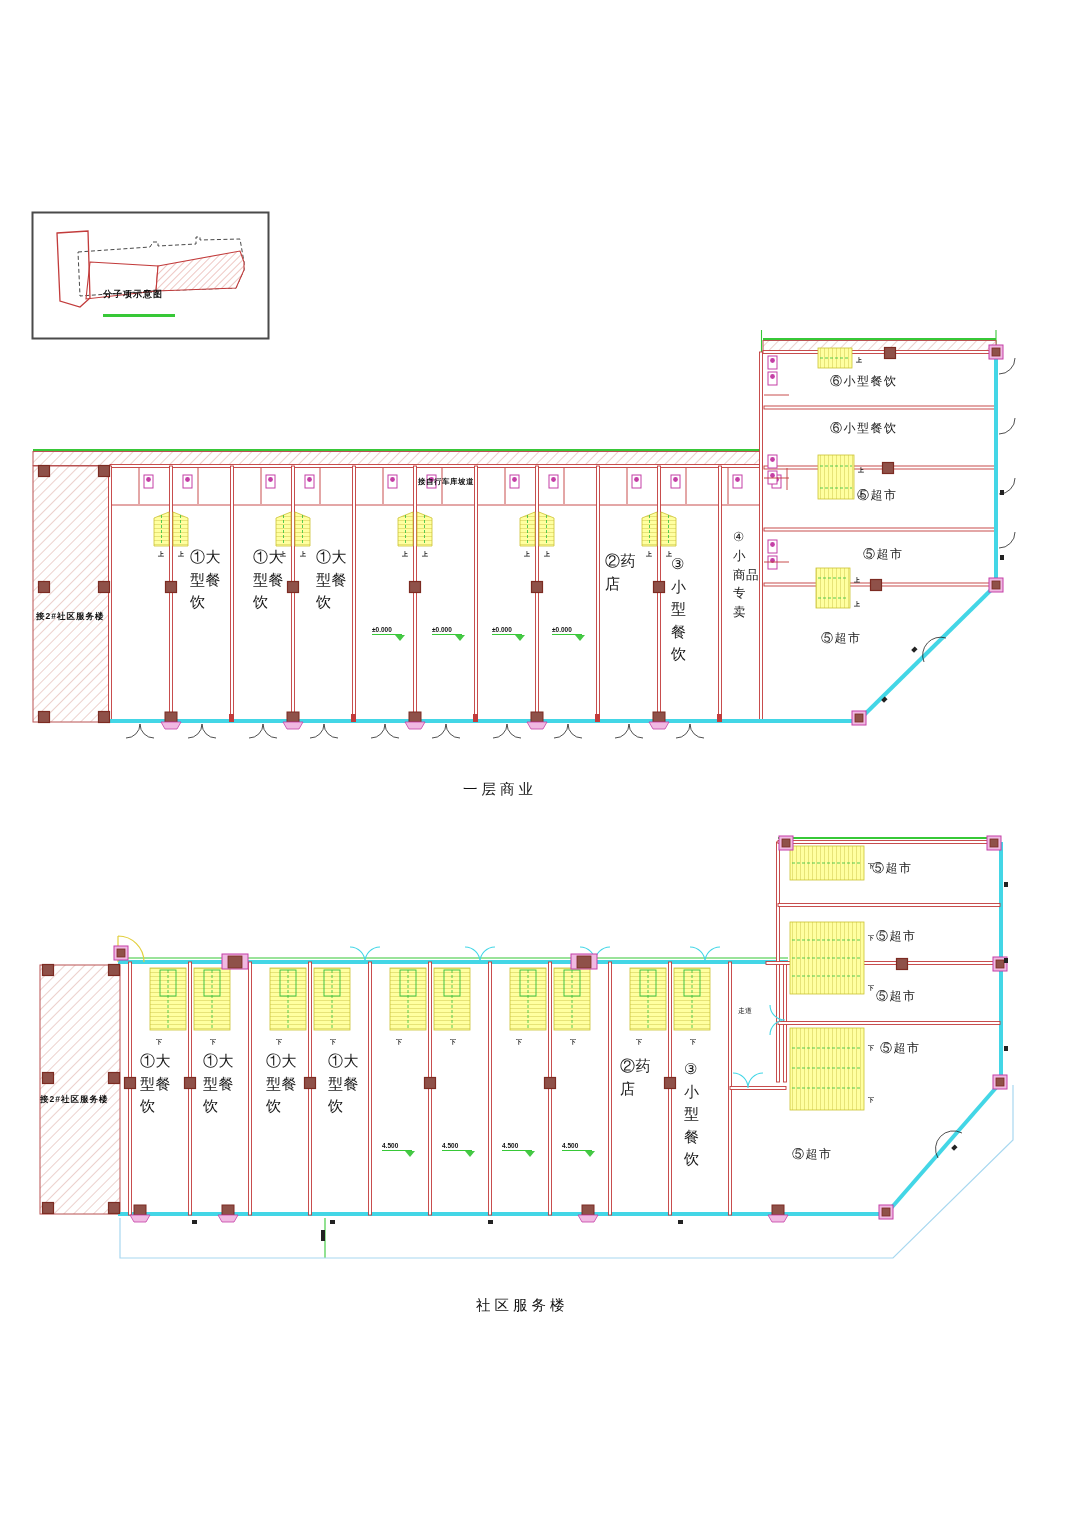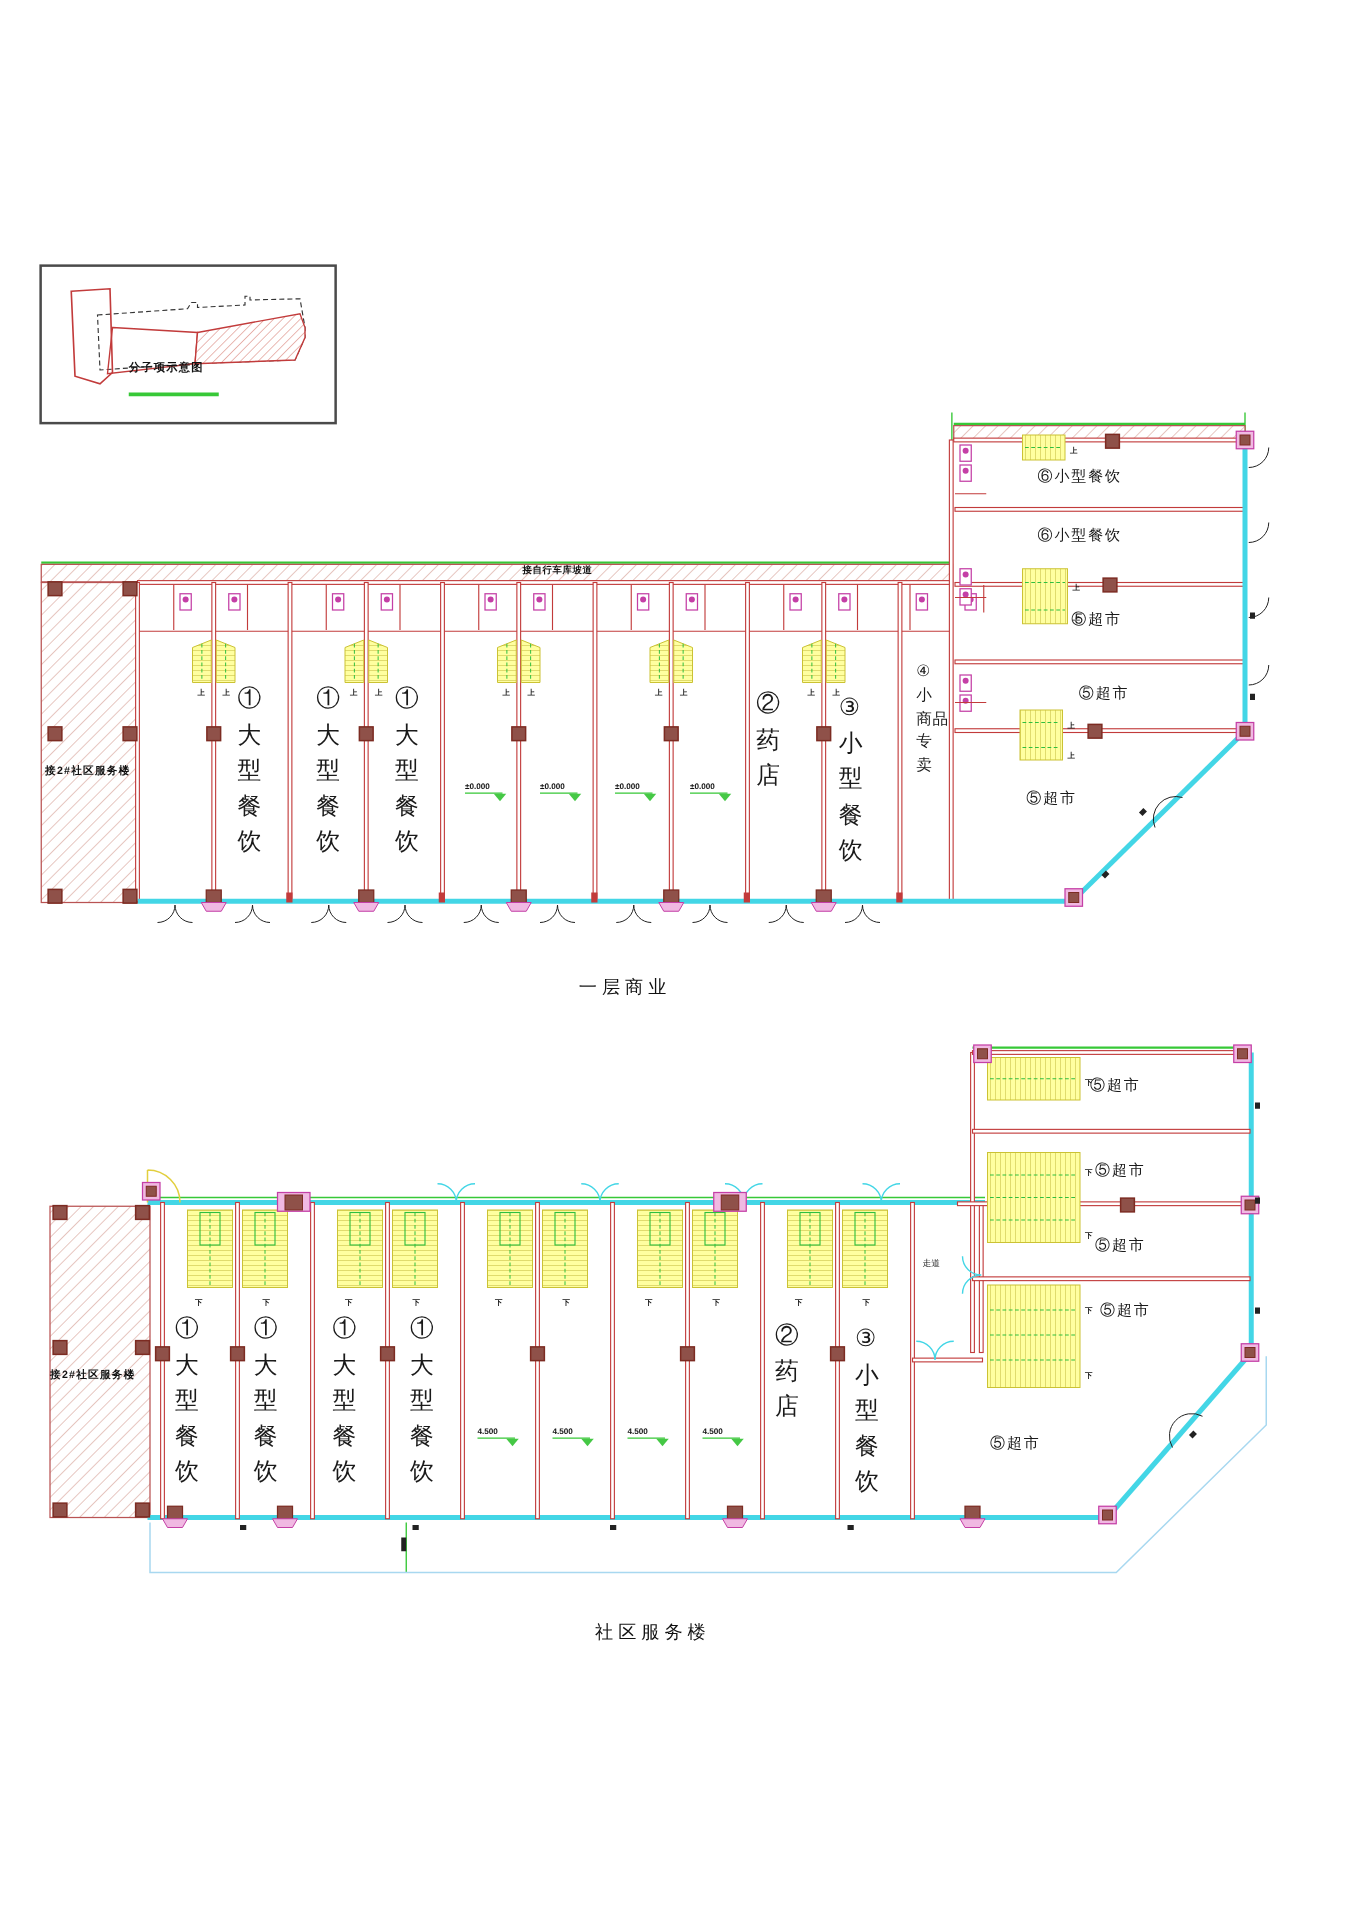--- a/index.html
+++ b/index.html
@@ -1,22 +1,22 @@
 <!DOCTYPE html>
 <html><head>
 <meta charset="utf-8">
 <style>
   html,body{margin:0;padding:0;background:#ffffff;}
   #canvas{position:relative;width:1080px;height:1526px;background:#fff;overflow:hidden;
           font-family:"Liberation Sans",sans-serif;}
   #plan-svg{position:absolute;left:0;top:0;}
-  .lbl{position:absolute;color:#1a1a1a;white-space:pre-line;font-size:19px;line-height:1.5;letter-spacing:.5px;}
+  .lbl{position:absolute;color:#1a1a1a;white-space:pre-line;font-size:15px;line-height:1.5;letter-spacing:.5px;}
   .lbl-h{position:absolute;color:#1a1a1a;white-space:nowrap;font-size:12px;letter-spacing:1.5px;}
   .lbl-title{position:absolute;color:#111;white-space:nowrap;font-size:14.5px;letter-spacing:4px;text-align:center;}
-  .lbl-t{position:absolute;color:#111;white-space:nowrap;font-size:7.5px;font-weight:bold;letter-spacing:.5px;}
+  .lbl-t{position:absolute;color:#111;white-space:nowrap;font-size:7.5px;font-weight:bold;letter-spacing:.5px;margin-top:26px;}
   .lbl-a{position:absolute;color:#111;white-space:nowrap;font-size:8.5px;font-weight:bold;letter-spacing:1px;}
   .lbl-c{position:absolute;color:#111;white-space:nowrap;font-size:7px;}
   .cap{position:absolute;color:#111;white-space:nowrap;font-size:9px;font-weight:bold;letter-spacing:1px;}
   .greenbar{position:absolute;height:3px;background:#37c837;}
   .lvl{position:absolute;color:#111;font-size:6.5px;font-weight:bold;width:30px;
        border-bottom:1.5px solid #37c837;padding-bottom:1px;}
   .lvl::after{content:"";position:absolute;right:-3px;top:9px;border-left:5px solid transparent;
        border-right:5px solid transparent;border-top:6px solid #45c845;}
   .wr{fill:#fff;stroke:#c23b3b;stroke-width:.9;}
   .lr{stroke:#c23b3b;stroke-width:.9;fill:none;}

